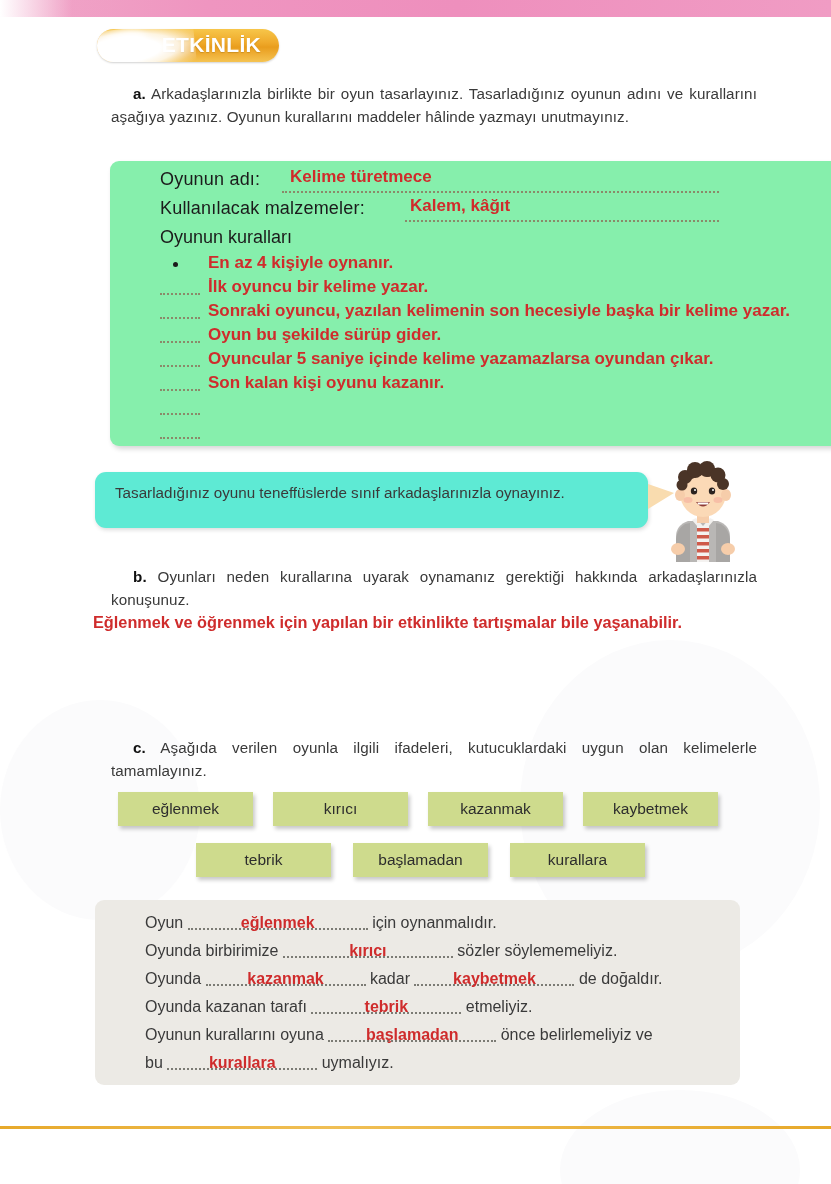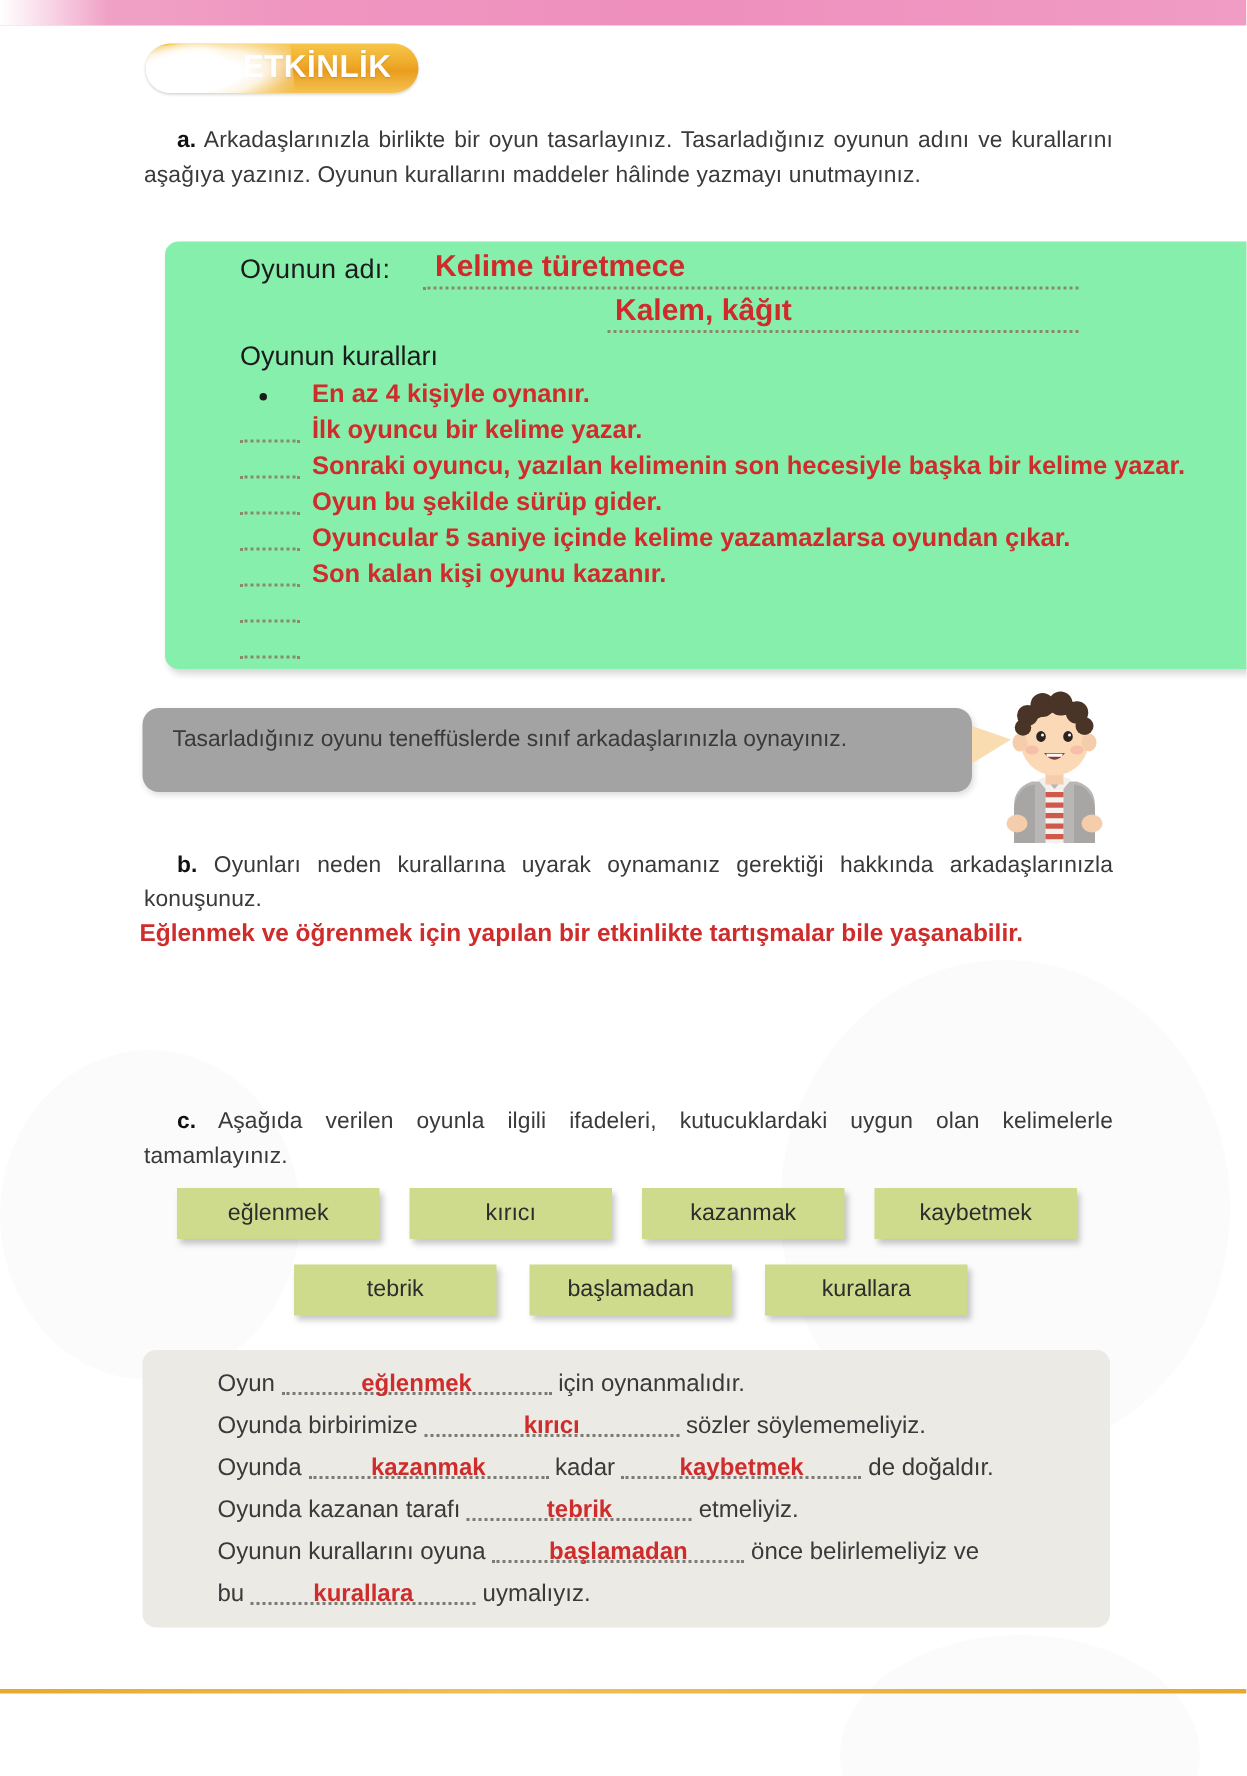--- a/index.html
+++ b/index.html
@@ -75,20 +75,21 @@
 
   
   .body-text {
     position: absolute;
     font-family: "Liberation Sans", sans-serif;
     font-size: 15.2px;
     color: #3a3a3a;
     line-height: 22.5px;
     letter-spacing: 0.1px;
     text-align: justify;
+    margin-left: 15px;
   }
   .body-text b { color: #111; font-weight: bold; }
 
   #para-a { left: 96px; top: 83px; width: 646px; }
   #para-b { left: 96px; top: 566px; width: 646px; }
   #para-c { left: 96px; top: 737px; width: 646px; }
 
   .indent { display: inline-block; width: 22px; }
 
   
@@ -106,21 +107,21 @@
     left: 50px;
     font-size: 18px;
     color: #1b1b1b;
     white-space: nowrap;
     font-family: "Liberation Sans", sans-serif;
   }
   .gc-label { letter-spacing: 0.2px; }
   .gc-answer {
     color: #d02b2b;
     font-weight: bold;
-    font-size: 20px;
+    font-size: 17px;
     position: absolute;
     white-space: nowrap;
   }
   .dots {
     position: absolute;
     border-bottom: 2px dotted #8a8a6a;
     height: 1px;
   }
 
   .rules-title {
@@ -155,21 +156,21 @@
     color: #cf2c2c;
     white-space: nowrap;
     font-family: "Liberation Sans", sans-serif;
   }
 
   
   .bubble {
     position: absolute;
     left: 95px; top: 472px;
     width: 553px; height: 56px;
-    background: #a3a3a3;
+    background: #5eead4;
     border-radius: 11px;
     box-shadow: 1px 2px 4px rgba(0,0,0,0.14);
   }
   .bubble-tail {
     position: absolute;
     left: 648px; top: 484px;
     width: 0; height: 0;
     border-top: 9px solid transparent;
     border-bottom: 16px solid transparent;
     border-left: 26px solid #f9dcaf;
@@ -276,20 +277,23 @@
 </div>
 
 <div class="game-card">
 
   <div class="gc-row" style="top:8px;">
     <span class="gc-label">Oyunun adı:</span>
   </div>
   <div class="dots" style="left:172px;top:30px;width:437px;"></div>
   <div class="gc-answer" style="left:180px;top:6px;">Kelime türetmece</div>
 
+  <div class="gc-row" style="top:37px;">
+    <span class="gc-label">Kullanılacak malzemeler:</span>
+  </div>
   <div class="dots" style="left:295px;top:59px;width:314px;"></div>
   <div class="gc-answer" style="left:300px;top:35px;">Kalem, kâğıt</div>
 
   <div class="rules-title">Oyunun kuralları</div>
 
   <div class="rule-line" style="top:93px;">
     <div class="rule-bullet"></div>
     <div class="rule-text">En az 4 kişiyle oynanır.</div>
   </div>
   <div class="rule-line" style="top:117px;">

